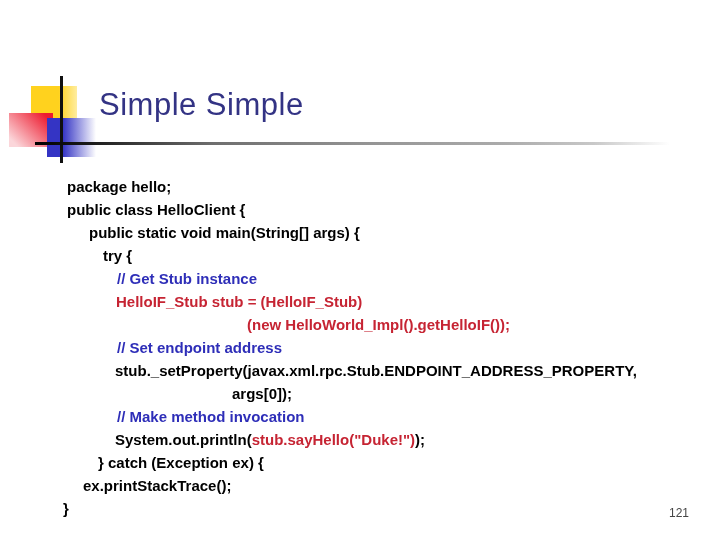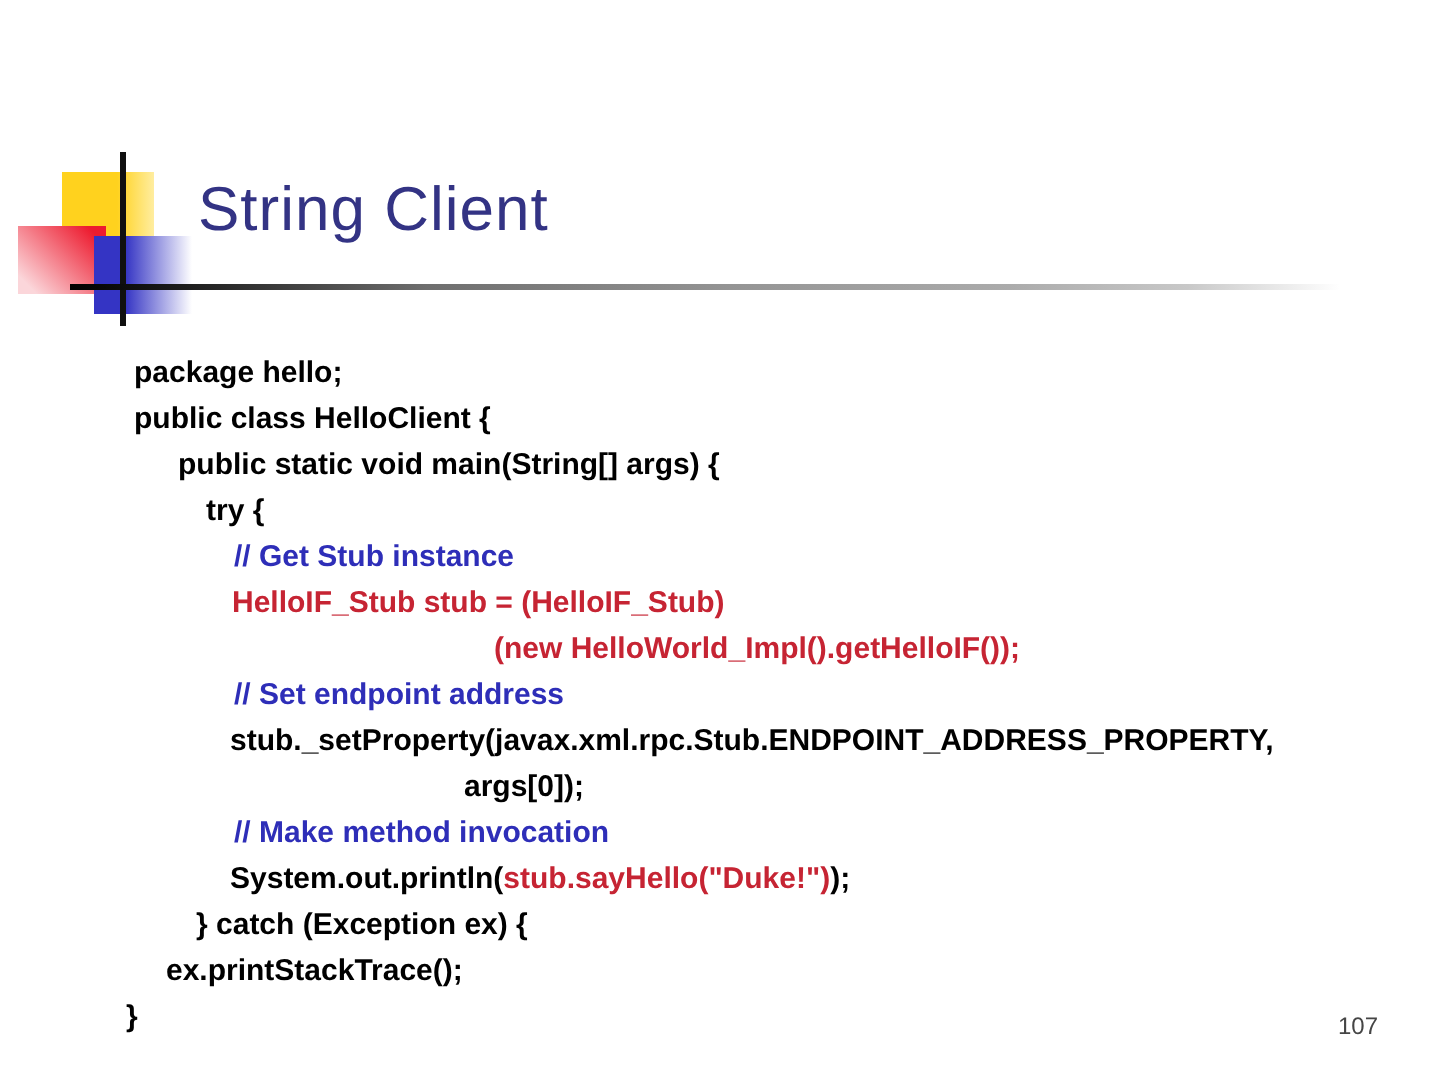--- a/index.html
+++ b/index.html
@@ -75,17 +75,17 @@
 </style>
 </head>
 <body>
 
 <div class="deco-square deco-yellow"></div>
 <div class="deco-square deco-pink"></div>
 <div class="deco-square deco-blue"></div>
 <div class="deco-vline"></div>
 <div class="deco-hline"></div>
 
-<div class="slide-title">String Client</div>
+<div class="slide-title">Simple Simple</div>
 
 <div class="code-block"><div class="code-line" style="padding-left: 4px;"><span class="seg-default">package hello;</span></div><div class="code-line" style="padding-left: 4px;"><span class="seg-default">public class HelloClient {</span></div><div class="code-line" style="padding-left: 26px;"><span class="seg-default">public static void main(String[] args) {</span></div><div class="code-line" style="padding-left: 40px;"><span class="seg-default">try {</span></div><div class="code-line" style="padding-left: 54px;"><span class="seg-comment">// Get Stub instance</span></div><div class="code-line" style="padding-left: 53px;"><span class="seg-highlight">HelloIF_Stub stub = (HelloIF_Stub)</span></div><div class="code-line" style="padding-left: 184px;"><span class="seg-highlight">(new HelloWorld_Impl().getHelloIF());</span></div><div class="code-line" style="padding-left: 54px;"><span class="seg-comment">// Set endpoint address</span></div><div class="code-line" style="padding-left: 52px;"><span class="seg-default">stub._setProperty(javax.xml.rpc.Stub.ENDPOINT_ADDRESS_PROPERTY,</span></div><div class="code-line" style="padding-left: 169px;"><span class="seg-default">args[0]);</span></div><div class="code-line" style="padding-left: 54px;"><span class="seg-comment">// Make method invocation</span></div><div class="code-line" style="padding-left: 52px;"><span class="seg-default">System.out.println(</span><span class="seg-highlight">stub.sayHello("Duke!")</span><span class="seg-default">);</span></div><div class="code-line" style="padding-left: 35px;"><span class="seg-default">} catch (Exception ex) {</span></div><div class="code-line" style="padding-left: 20px;"><span class="seg-default">ex.printStackTrace();</span></div><div class="code-line" style="padding-left: 0px;"><span class="seg-default">}</span></div></div>
 
-<div class="page-number">107</div>
+<div class="page-number">121</div>
 
 </body></html>

